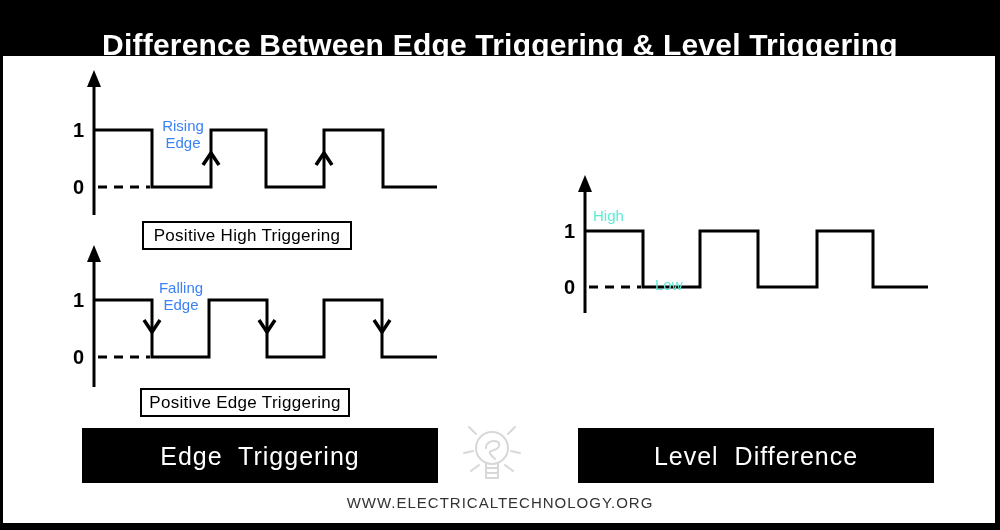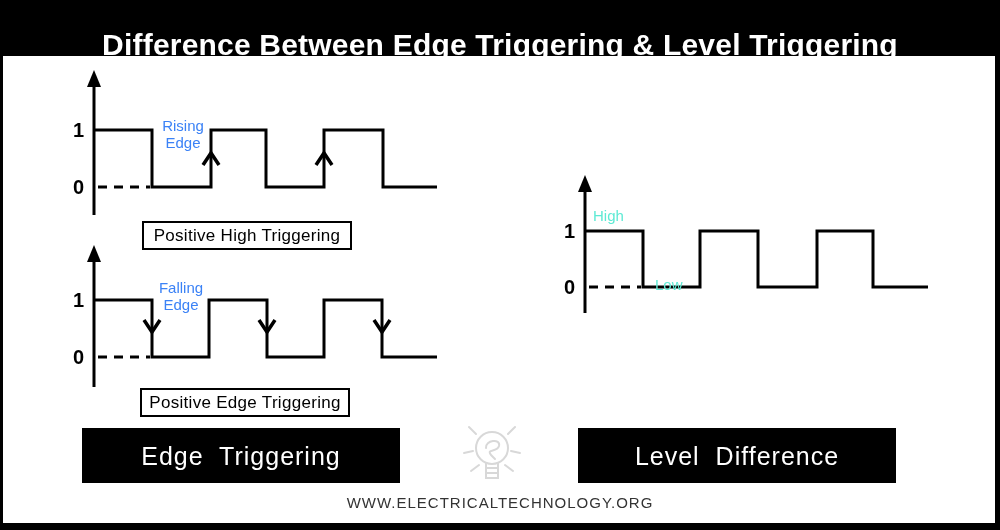--- a/index.html
+++ b/index.html
@@ -36,21 +36,21 @@
   .tag-high { left:593px; top:207px; }
   .tag-low  { left:655px; top:276px; }
   .cap {
     position:absolute; border:2px solid #000; background:#fff; color:#000;
     text-align:center; font-size:17px; letter-spacing:.3px;
     width:206px; height:25px; line-height:25px; white-space:nowrap;
   }
   .cap-pos { left:142px; top:221px; }
   .cap-neg { left:140px; top:388px; }
   .fbox {
-    position:absolute; top:428px; width:318px; height:55px; background:#000;
+    position:absolute; top:428px; width:356px; height:55px; background:#000;
     color:#fff; text-align:center; line-height:57px; font-size:25px;
     letter-spacing:1px; word-spacing:8px; white-space:nowrap;
   }
   .fbox-left  { left:82px; }
   .fbox-right { left:578px; }
   .bulb { position:absolute; left:460px; top:420px; }
   .url {
     position:absolute; left:0; top:494px; width:100%; text-align:center;
     font-size:15px; letter-spacing:1px; color:#333; white-space:nowrap;
   }

